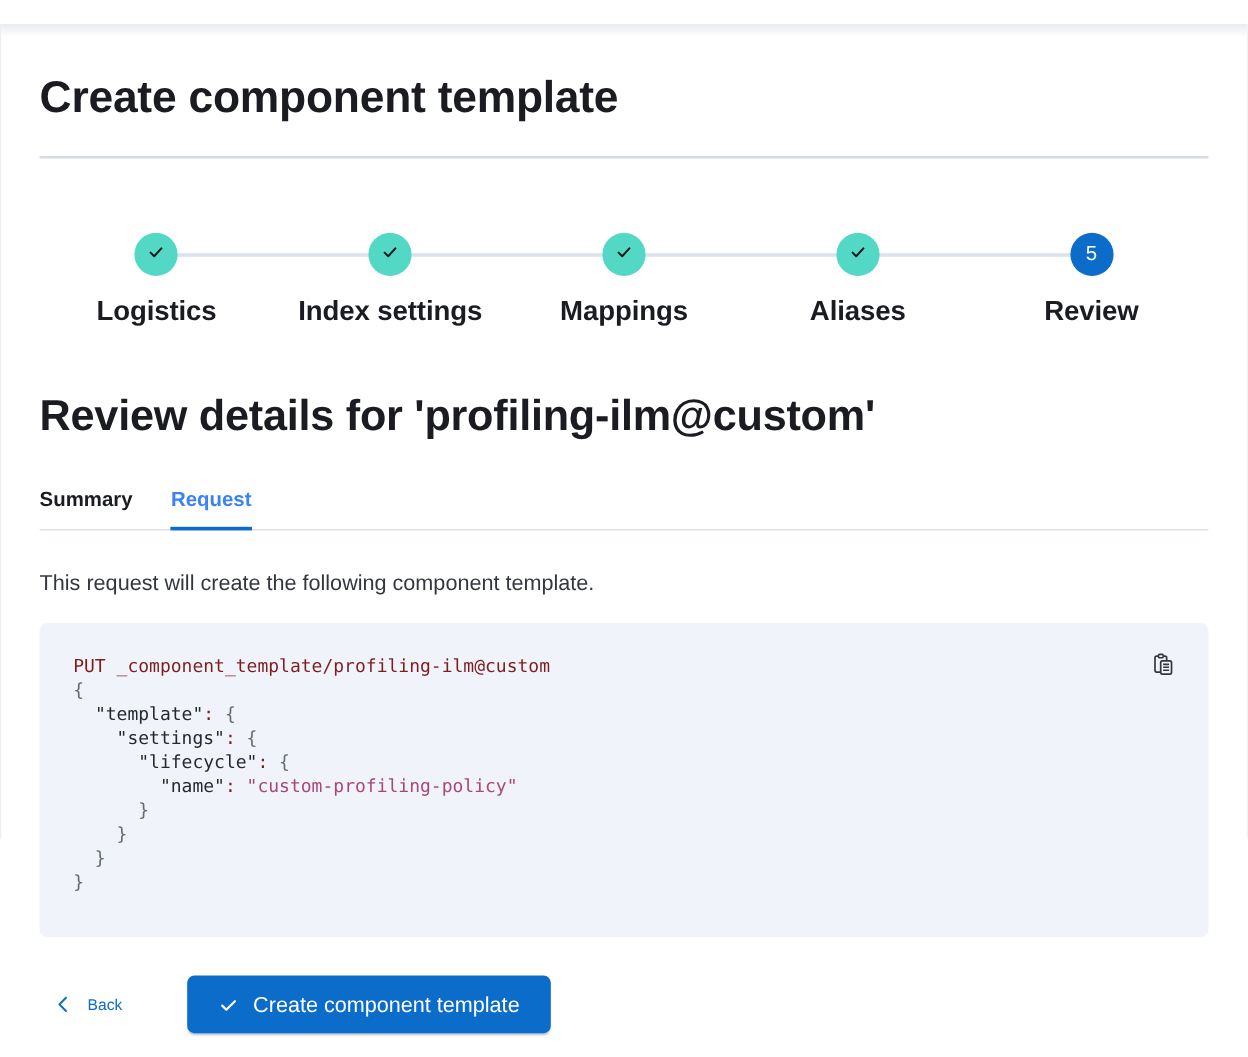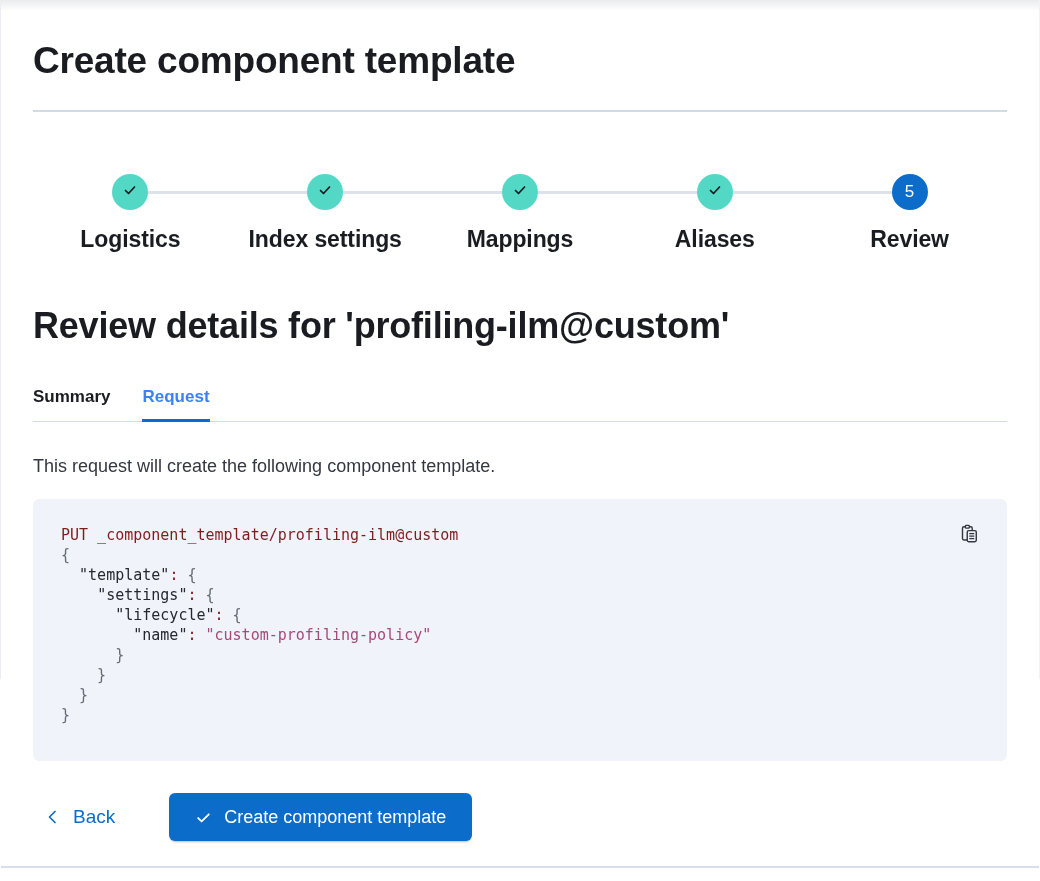--- a/index.html
+++ b/index.html
@@ -9,20 +9,21 @@
     font-family: "Liberation Sans", sans-serif;
     color: #1a1c21;
     position: relative;
     overflow: hidden;
   }
   .page {
     width: 1040px; height: 679px;
     border-left: 1px solid #ededf3;
     border-right: 1px solid #f3f3f7;
     position: relative;
+    margin-top: 20px;
   }
   .top-strip {
     height: 10px; width: 100%;
     background: linear-gradient(#e9ebee, #fdfdfe);
   }
   .content { padding: 0 32px; }
 
   h1.page-title {
     margin-top: 28px;
     font-size: 37px; font-weight: 700; line-height: 46px;
@@ -106,21 +107,21 @@
     color: #343741;
   }
 
   
   .footer-actions {
     margin-top: 32px;
     display: flex; align-items: center;
   }
   .back-link {
     display: inline-flex; align-items: center; gap: 12px;
-    color: #0b6cca; font-size: 19px; font-weight: 500;
+    color: #0b6cca; font-size: 13px; font-weight: 500;
     background: none; border: none; cursor: pointer;
     padding: 6px 12px;
     font-family: "Liberation Sans", sans-serif;
   }
   .submit-button {
     margin-left: 42px;
     display: inline-flex; align-items: center; gap: 12px;
     background: #0b6cca; color: #ffffff;
     border: none; border-radius: 6px;
     height: 48px; padding: 0 26px;

